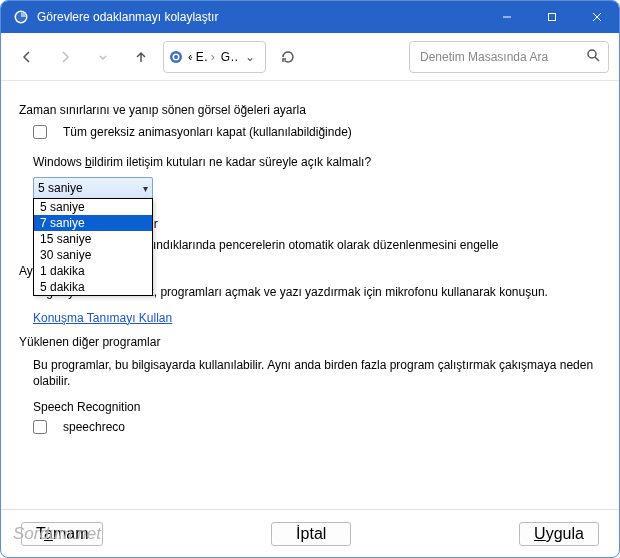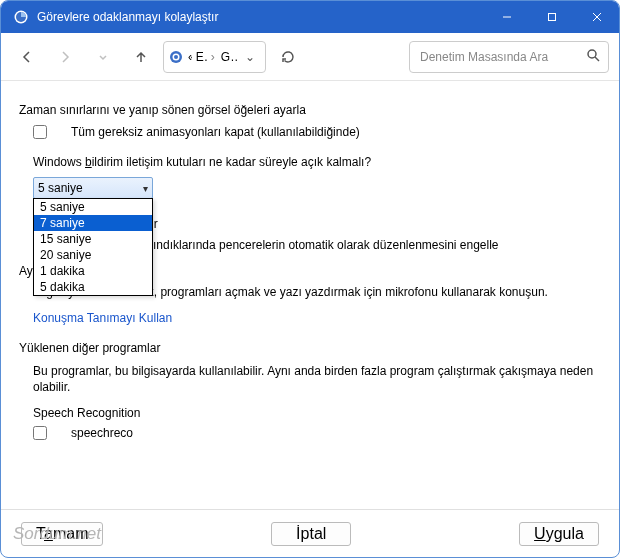--- a/index.html
+++ b/index.html
@@ -23,21 +23,21 @@
   .breadcrumb .bc-sep { color:#888; padding:0 2px; }
   .breadcrumb .bc-chevron { margin-left:auto; padding:0 6px; color:#555; }
   .searchbox { width:200px; height:32px; border:1px solid #ccc; border-radius:4px; display:flex; align-items:center; padding:0 8px; color:#888; }
   .searchbox input { flex:1; border:none; outline:none; font-size:12px; color:#333; background:transparent; }
   .searchbox input::placeholder { color:#888; }
   .search-icon { margin-left:6px; }
 
   .content { flex:1; overflow-y:auto; padding:20px 24px 12px 18px; position:relative; }
   .section-heading { font-size:12px; color:#000; margin:2px 0 8px 0; }
   .indent { margin-left:14px; }
-  .checkbox-row { display:flex; align-items:flex-start; gap:24px; margin:6px 0; }
+  .checkbox-row { display:flex; align-items:flex-start; gap:16px; margin:6px 0; }
   .checkbox-row input[type=checkbox] { width:14px; height:14px; margin:0; }
   .sub-label { margin:16px 0 8px 0; }
   .link { color:#1a56cc; cursor:pointer; }
   .underlined { text-decoration:underline; }
   .body-text { margin:6px 0 10px 0; line-height:1.4; }
 
   
   .combo { width:120px; height:22px; border:1px solid #7aa7d9; background:linear-gradient(#eaf2fd,#d6e6fb); display:flex; align-items:center; padding:0 4px; font-size:12px; position:relative; cursor:default; border-radius:2px;}
   .combo .combo-text { flex:1; }
   .combo .combo-arrow { font-size:10px; color:#333; }
@@ -159,21 +159,21 @@
         <div class="combo">
           <span class="combo-text">5 saniye</span>
           <span class="combo-arrow">▾</span>
         </div>
 
         <div class="behind-overlay" style="top:22px;">
           <div class="dropdown">
             <div class="option">5 saniye</div>
             <div class="option selected">7 saniye</div>
             <div class="option">15 saniye</div>
-            <div class="option">20 saniye</div>
+            <div class="option">30 saniye</div>
             <div class="option">1 dakika</div>
             <div class="option">5 dakika</div>
           </div>
         </div>
 
         <div style="position:relative; margin-top:18px; margin-left:-14px;">
           <div class="section-heading" style="margin-bottom:6px;">
             <span style="visibility:hidden;">Penc.....................</span><span>laylaştır</span>
           </div>
           <div class="indent" style="margin-bottom:0;">
@@ -183,21 +183,21 @@
           </div>
           <div class="section-heading" style="margin:6px 0 6px 0;">
             <span>Ayrı</span>
           </div>
         </div>
       </div>
     </div>
 
     <div class="indent">
       <div class="body-text">Bilgisayarı denetlemek, programları açmak ve yazı yazdırmak için mikrofonu kullanarak konuşun.</div>
-      <div class="link" style="margin-bottom:16px;">Konuşma Tanımayı Kullan</div>
+      <div class="link" style="margin-bottom:10px;text-decoration:underline;">Konuşma Tanımayı Kullan</div>
     </div>
 
     <div class="section-heading" style="margin-top:8px;">Yüklenen diğer programlar</div>
     <div class="indent">
       <div class="body-text">Bu programlar, bu bilgisayarda kullanılabilir. Aynı anda birden fazla program çalıştırmak çakışmaya neden olabilir.</div>
       <div style="margin-top:6px; margin-bottom:6px;">Speech Recognition</div>
       <label class="checkbox-row">
         <input type="checkbox" style="">
         <span>speechreco</span>
       </label>

